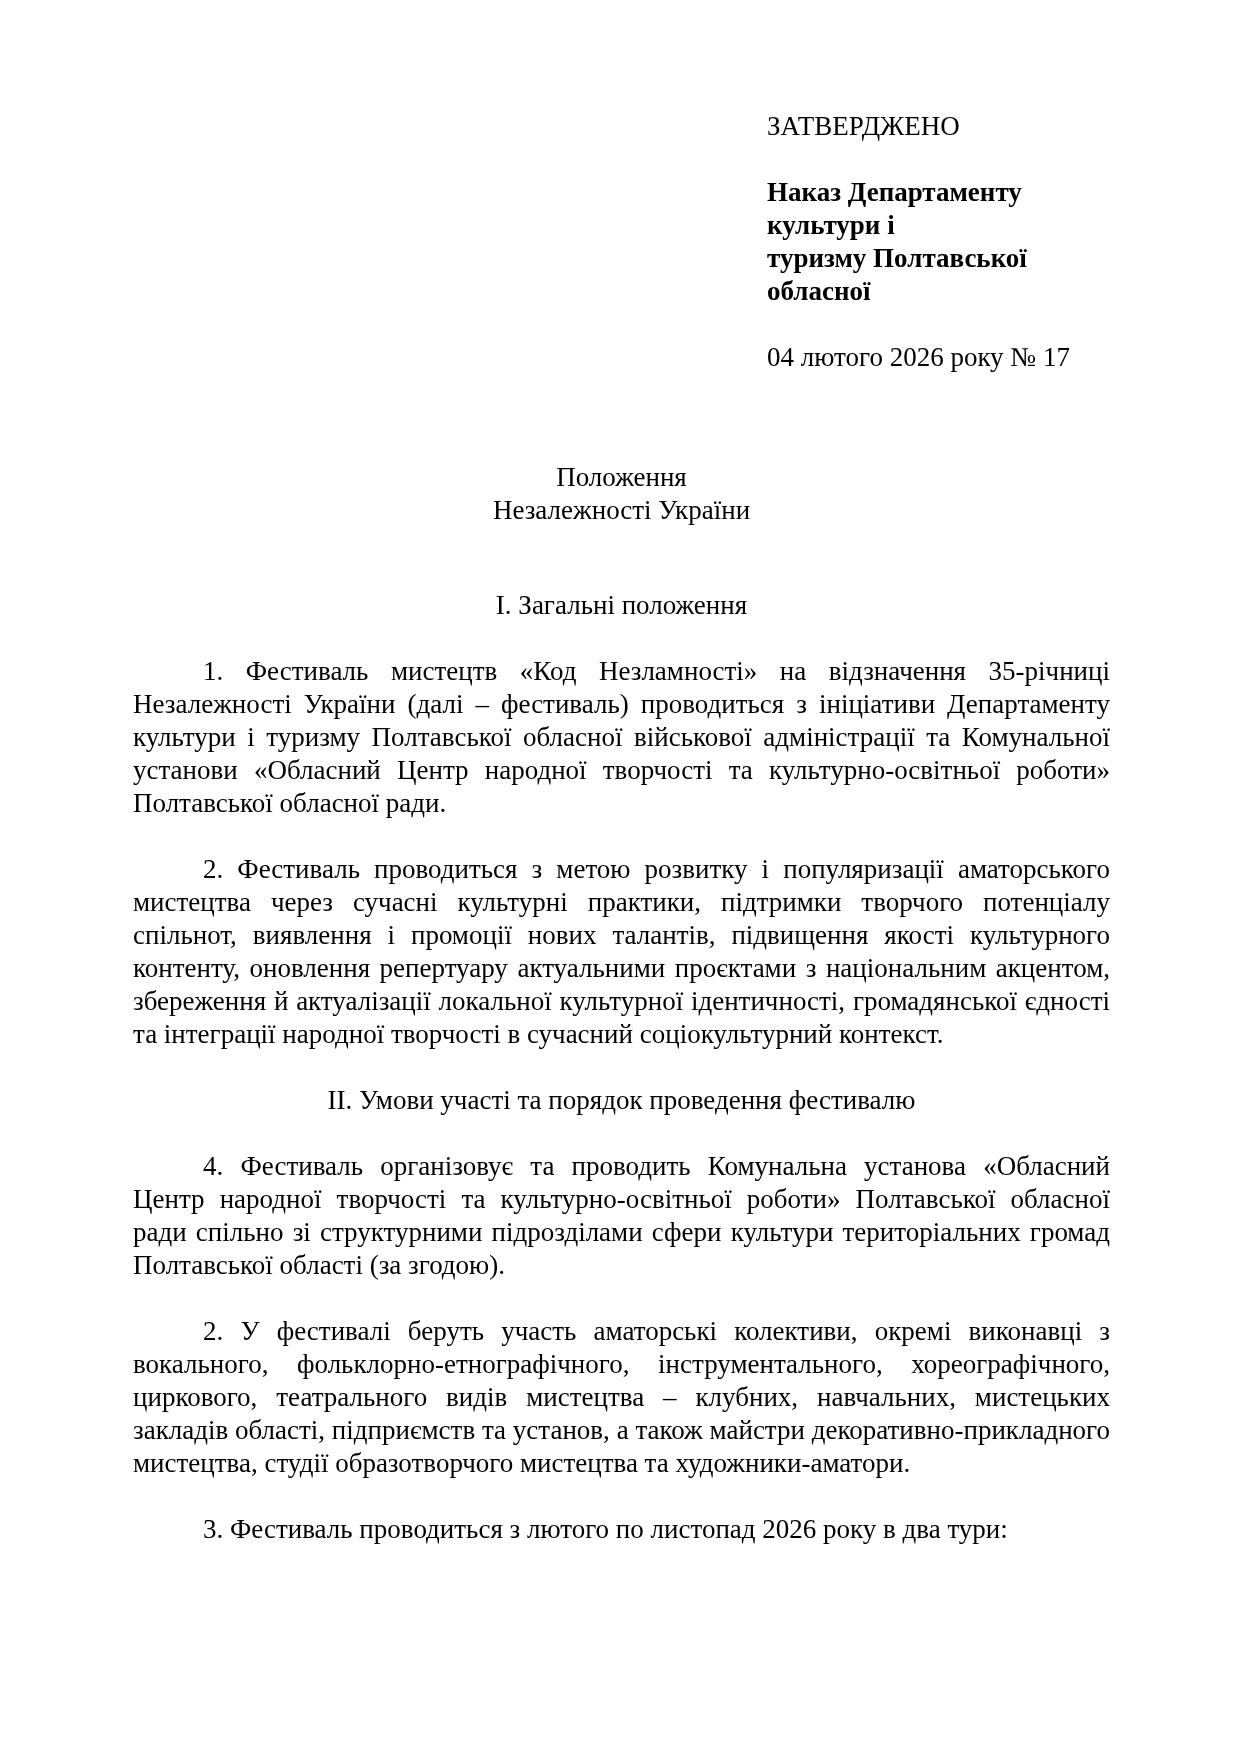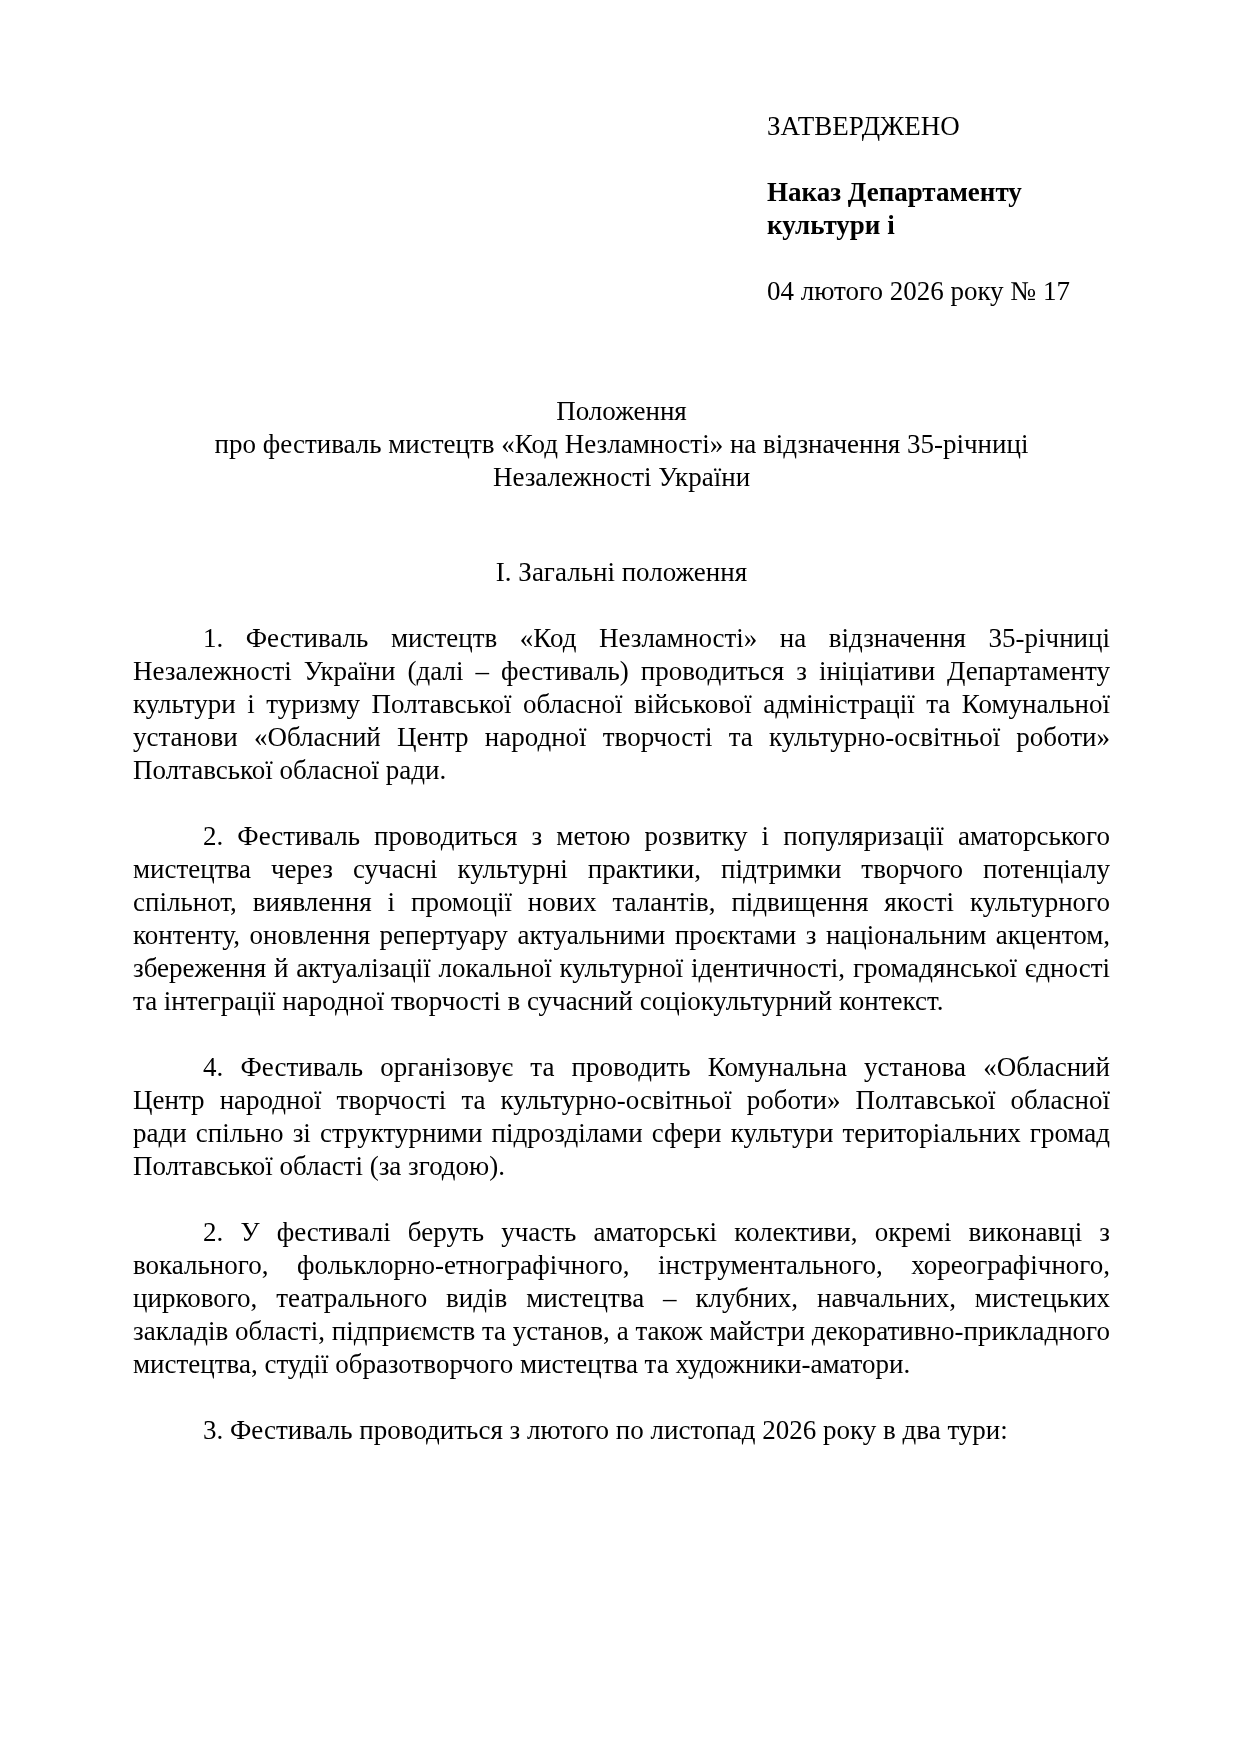--- a/index.html
+++ b/index.html
@@ -51,36 +51,37 @@
 </style>
 </head>
 <body>
 
 <div class="page">
 
   <div class="approval">
     <div class="approval-status">ЗАТВЕРДЖЕНО</div>
     <div class="approval-order">
       <div>Наказ Департаменту культури і</div>
+      <div>туризму Полтавської обласної</div>
     </div>
     <div class="approval-date">04 лютого 2026 року № 17</div>
   </div>
 
   <div class="doc-title">
     <div>Положення</div>
-    <div>про фестиваль мистецтв «Код Незламності» на відзначення 35-річниці</div>
     <div>Незалежності України</div>
   </div>
 
   <div class="sec-heading heading-1">І. Загальні положення</div>
 
   <p class="para">1. Фестиваль мистецтв «Код Незламності» на відзначення 35-річниці Незалежності України (далі – фестиваль) проводиться з ініціативи Департаменту культури і туризму Полтавської обласної військової адміністрації та Комунальної установи «Обласний Центр народної творчості та культурно-освітньої роботи» Полтавської обласної ради.</p>
 
   <p class="para">2. Фестиваль проводиться з метою розвитку і популяризації аматорського мистецтва через сучасні культурні практики, підтримки творчого потенціалу спільнот, виявлення і промоції нових талантів, підвищення якості культурного контенту, оновлення репертуару актуальними проєктами з національним акцентом, збереження й актуалізації локальної культурної ідентичності, громадянської єдності та інтеграції народної творчості в сучасний соціокультурний контекст.</p>
 
+  <div class="sec-heading heading-2">ІІ. Умови участі та порядок проведення фестивалю</div>
 
   <p class="para">4. Фестиваль організовує та проводить Комунальна установа «Обласний Центр народної творчості та культурно-освітньої роботи» Полтавської обласної ради спільно зі структурними підрозділами сфери культури територіальних громад Полтавської області (за згодою).</p>
 
   <p class="para">2. У фестивалі беруть участь аматорські колективи, окремі виконавці з вокального, фольклорно-етнографічного, інструментального, хореографічного, циркового, театрального видів мистецтва – клубних, навчальних, мистецьких закладів області, підприємств та установ, а також майстри декоративно-прикладного мистецтва, студії образотворчого мистецтва та художники-аматори.</p>
 
   <p class="para">3. Фестиваль проводиться з лютого по листопад 2026 року в два тури:</p>
 
 </div>
 
 </body></html>

